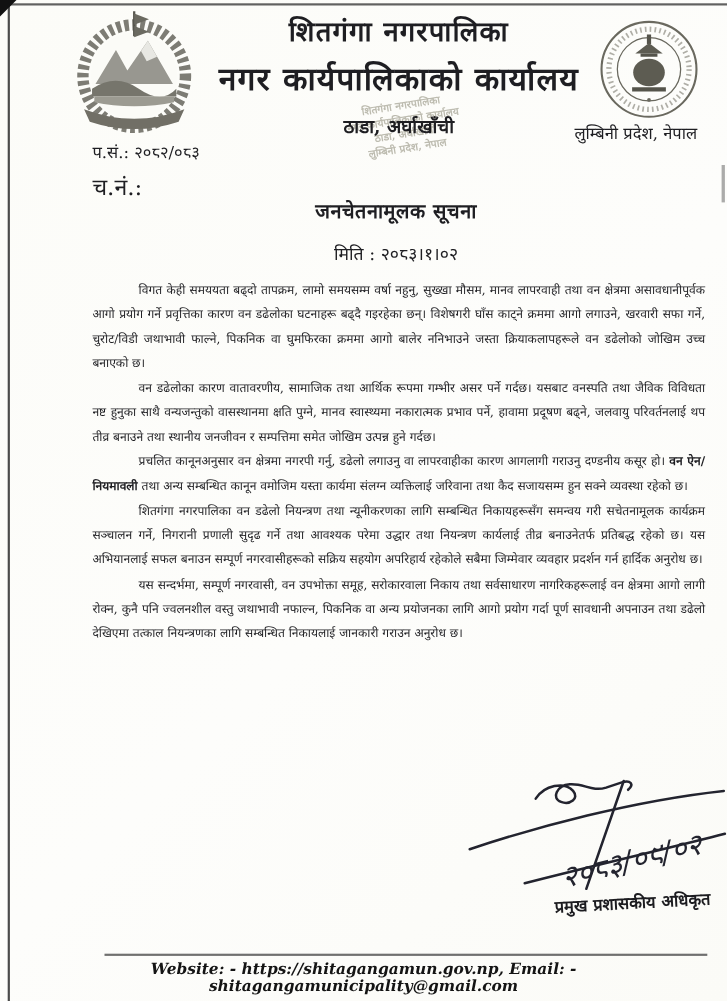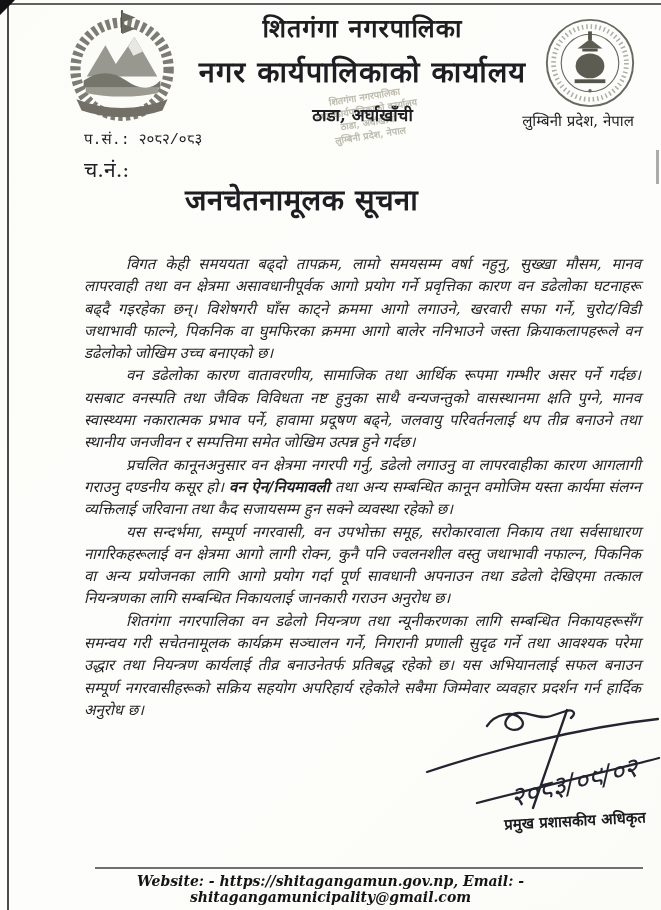--- a/index.html
+++ b/index.html
@@ -26,30 +26,30 @@
   .hdr .office{font-size:29px;font-weight:bold;margin-top:7px;letter-spacing:1px;}
   .hdr .addr{font-size:17px;font-weight:bold;margin-top:13px;}
   .watermark{
     position:absolute;left:290px;top:90px;width:155px;z-index:2;
     transform:rotate(-9deg);
     color:#93917f;opacity:.6;text-align:center;
     font-size:9.5px;line-height:13px;font-weight:bold;
   }
   .seal{position:absolute;left:540px;top:16px;width:100px;height:94px;}
   .province{position:absolute;left:498px;top:110px;width:160px;text-align:center;font-size:15px;}
-  .refline{position:absolute;left:84px;top:128px;font-size:15px;font-family:Liberation Mono, monospace;}
+  .refline{position:absolute;left:84px;top:128px;font-size:15px;}
   .dispatchline{position:absolute;left:84px;top:155px;font-size:21px;}
 
-  .notice-title{position:absolute;left:185px;top:179px;width:350px;text-align:left;
-    font-size:29px;font-weight:bold;letter-spacing:.5px;}
+  .notice-title{position:absolute;left:185px;top:179px;width:350px;text-align:center;
+    font-size:18px;font-weight:bold;letter-spacing:.5px;}
   .notice-date{position:absolute;left:185px;top:219px;width:350px;text-align:center;font-size:16px;}
 
   
   .body-text{position:absolute;left:84px;top:253px;width:557px;
-    font-size:15px;line-height:22.3px;text-align:justify;font-style:italic;}
+    font-size:11px;line-height:22.3px;text-align:justify;}
   .body-text p{margin:0;text-indent:42px;}
   .bold-inline{font-weight:bold;}
 
   
   .sig-svg{position:absolute;left:425px;top:706px;width:236px;height:104px;}
   .sig-title{position:absolute;left:486px;top:810px;width:178px;text-align:center;
     font-size:15px;font-weight:bold;transform:rotate(-3deg);color:#1c1c20;}
 
   
   .footer-line{position:absolute;left:95px;right:18px;top:867px;height:2px;background:#4c4c4c;opacity:.8;}
@@ -106,27 +106,28 @@
       <path d="M36 66 h32 v4 h-32 z" fill="#55544b"></path>
       <circle cx="52" cy="78" r="1.8" fill="#6a695f"></circle>
     </svg>
   </div>
   <div class="province">लुम्बिनी प्रदेश, नेपाल</div>
 
   <div class="refline">प.सं.: २०८२/०८३</div>
   <div class="dispatchline">च.नं.:</div>
 
   <div class="notice-title">जनचेतनामूलक सूचना</div>
+  <div class="notice-date">मिति : २०८३।१।०२</div>
 
   <div class="body-text">
     <p>विगत केही समययता बढ्दो तापक्रम, लामो समयसम्म वर्षा नहुनु, सुख्खा मौसम, मानव लापरवाही तथा वन क्षेत्रमा असावधानीपूर्वक आगो प्रयोग गर्ने प्रवृत्तिका कारण वन डढेलोका घटनाहरू बढ्दै गइरहेका छन्। विशेषगरी घाँस काट्ने क्रममा आगो लगाउने, खरवारी सफा गर्ने, चुरोट/विडी जथाभावी फाल्ने, पिकनिक वा घुमफिरका क्रममा आगो बालेर ननिभाउने जस्ता क्रियाकलापहरूले वन डढेलोको जोखिम उच्च बनाएको छ।</p>
     <p>वन डढेलोका कारण वातावरणीय, सामाजिक तथा आर्थिक रूपमा गम्भीर असर पर्ने गर्दछ। यसबाट वनस्पति तथा जैविक विविधता नष्ट हुनुका साथै वन्यजन्तुको वासस्थानमा क्षति पुग्ने, मानव स्वास्थ्यमा नकारात्मक प्रभाव पर्ने, हावामा प्रदूषण बढ्ने, जलवायु परिवर्तनलाई थप तीव्र बनाउने तथा स्थानीय जनजीवन र सम्पत्तिमा समेत जोखिम उत्पन्न हुने गर्दछ।</p>
     <p><span>प्रचलित कानूनअनुसार वन क्षेत्रमा नगरपी गर्नु, डढेलो लगाउनु वा लापरवाहीका कारण आगलागी गराउनु दण्डनीय कसूर हो। </span><span class="bold-inline">वन ऐन/नियमावली</span><span>  तथा अन्य सम्बन्धित कानून वमोजिम यस्ता कार्यमा संलग्न व्यक्तिलाई जरिवाना तथा कैद सजायसम्म हुन सक्ने व्यवस्था रहेको छ।</span></p>
+    <p>शितगंगा नगरपालिका वन डढेलो नियन्त्रण तथा न्यूनीकरणका लागि सम्बन्धित निकायहरूसँग समन्वय गरी सचेतनामूलक कार्यक्रम सञ्चालन गर्ने, निगरानी प्रणाली सुदृढ गर्ने तथा आवश्यक परेमा उद्धार तथा नियन्त्रण कार्यलाई तीव्र बनाउनेतर्फ प्रतिबद्ध रहेको छ।  यस अभियानलाई सफल बनाउन सम्पूर्ण नगरवासीहरूको सक्रिय सहयोग अपरिहार्य रहेकोले सबैमा जिम्मेवार व्यवहार प्रदर्शन गर्न हार्दिक अनुरोध छ।</p>
     <p>यस सन्दर्भमा, सम्पूर्ण नगरवासी, वन उपभोक्ता समूह, सरोकारवाला निकाय तथा सर्वसाधारण नागरिकहरूलाई वन क्षेत्रमा आगो लागी रोक्न, कुनै पनि ज्वलनशील वस्तु जथाभावी नफाल्न, पिकनिक वा अन्य प्रयोजनका लागि आगो प्रयोग गर्दा पूर्ण सावधानी अपनाउन तथा डढेलो देखिएमा तत्काल नियन्त्रणका लागि सम्बन्धित निकायलाई जानकारी गराउन अनुरोध छ।</p>
-    <p>शितगंगा नगरपालिका वन डढेलो नियन्त्रण तथा न्यूनीकरणका लागि सम्बन्धित निकायहरूसँग समन्वय गरी सचेतनामूलक कार्यक्रम सञ्चालन गर्ने, निगरानी प्रणाली सुदृढ गर्ने तथा आवश्यक परेमा उद्धार तथा नियन्त्रण कार्यलाई तीव्र बनाउनेतर्फ प्रतिबद्ध रहेको छ।  यस अभियानलाई सफल बनाउन सम्पूर्ण नगरवासीहरूको सक्रिय सहयोग अपरिहार्य रहेकोले सबैमा जिम्मेवार व्यवहार प्रदर्शन गर्न हार्दिक अनुरोध छ।</p>
   </div>
 
   <div class="sig-svg">
     <svg width="236" height="104" viewBox="0 0 236 104">
       <g fill="none" stroke="#23242f" stroke-width="2.3" stroke-linecap="round">
         <path d="M62 20 c8 -12 26 -16 34 -7 c6 7 -3 13 -11 10 c-9 -3 -4 -15 8 -16 c13 -1 20 7 33 3 l15 -5 c7 -2 11 2 5 7"></path>
         <path d="M2 66 C62 46 150 22 233 13"></path>
         <path d="M52 97 C118 80 192 63 234 52"></path>
         <path d="M142 4 L108 102"></path>
       </g>

